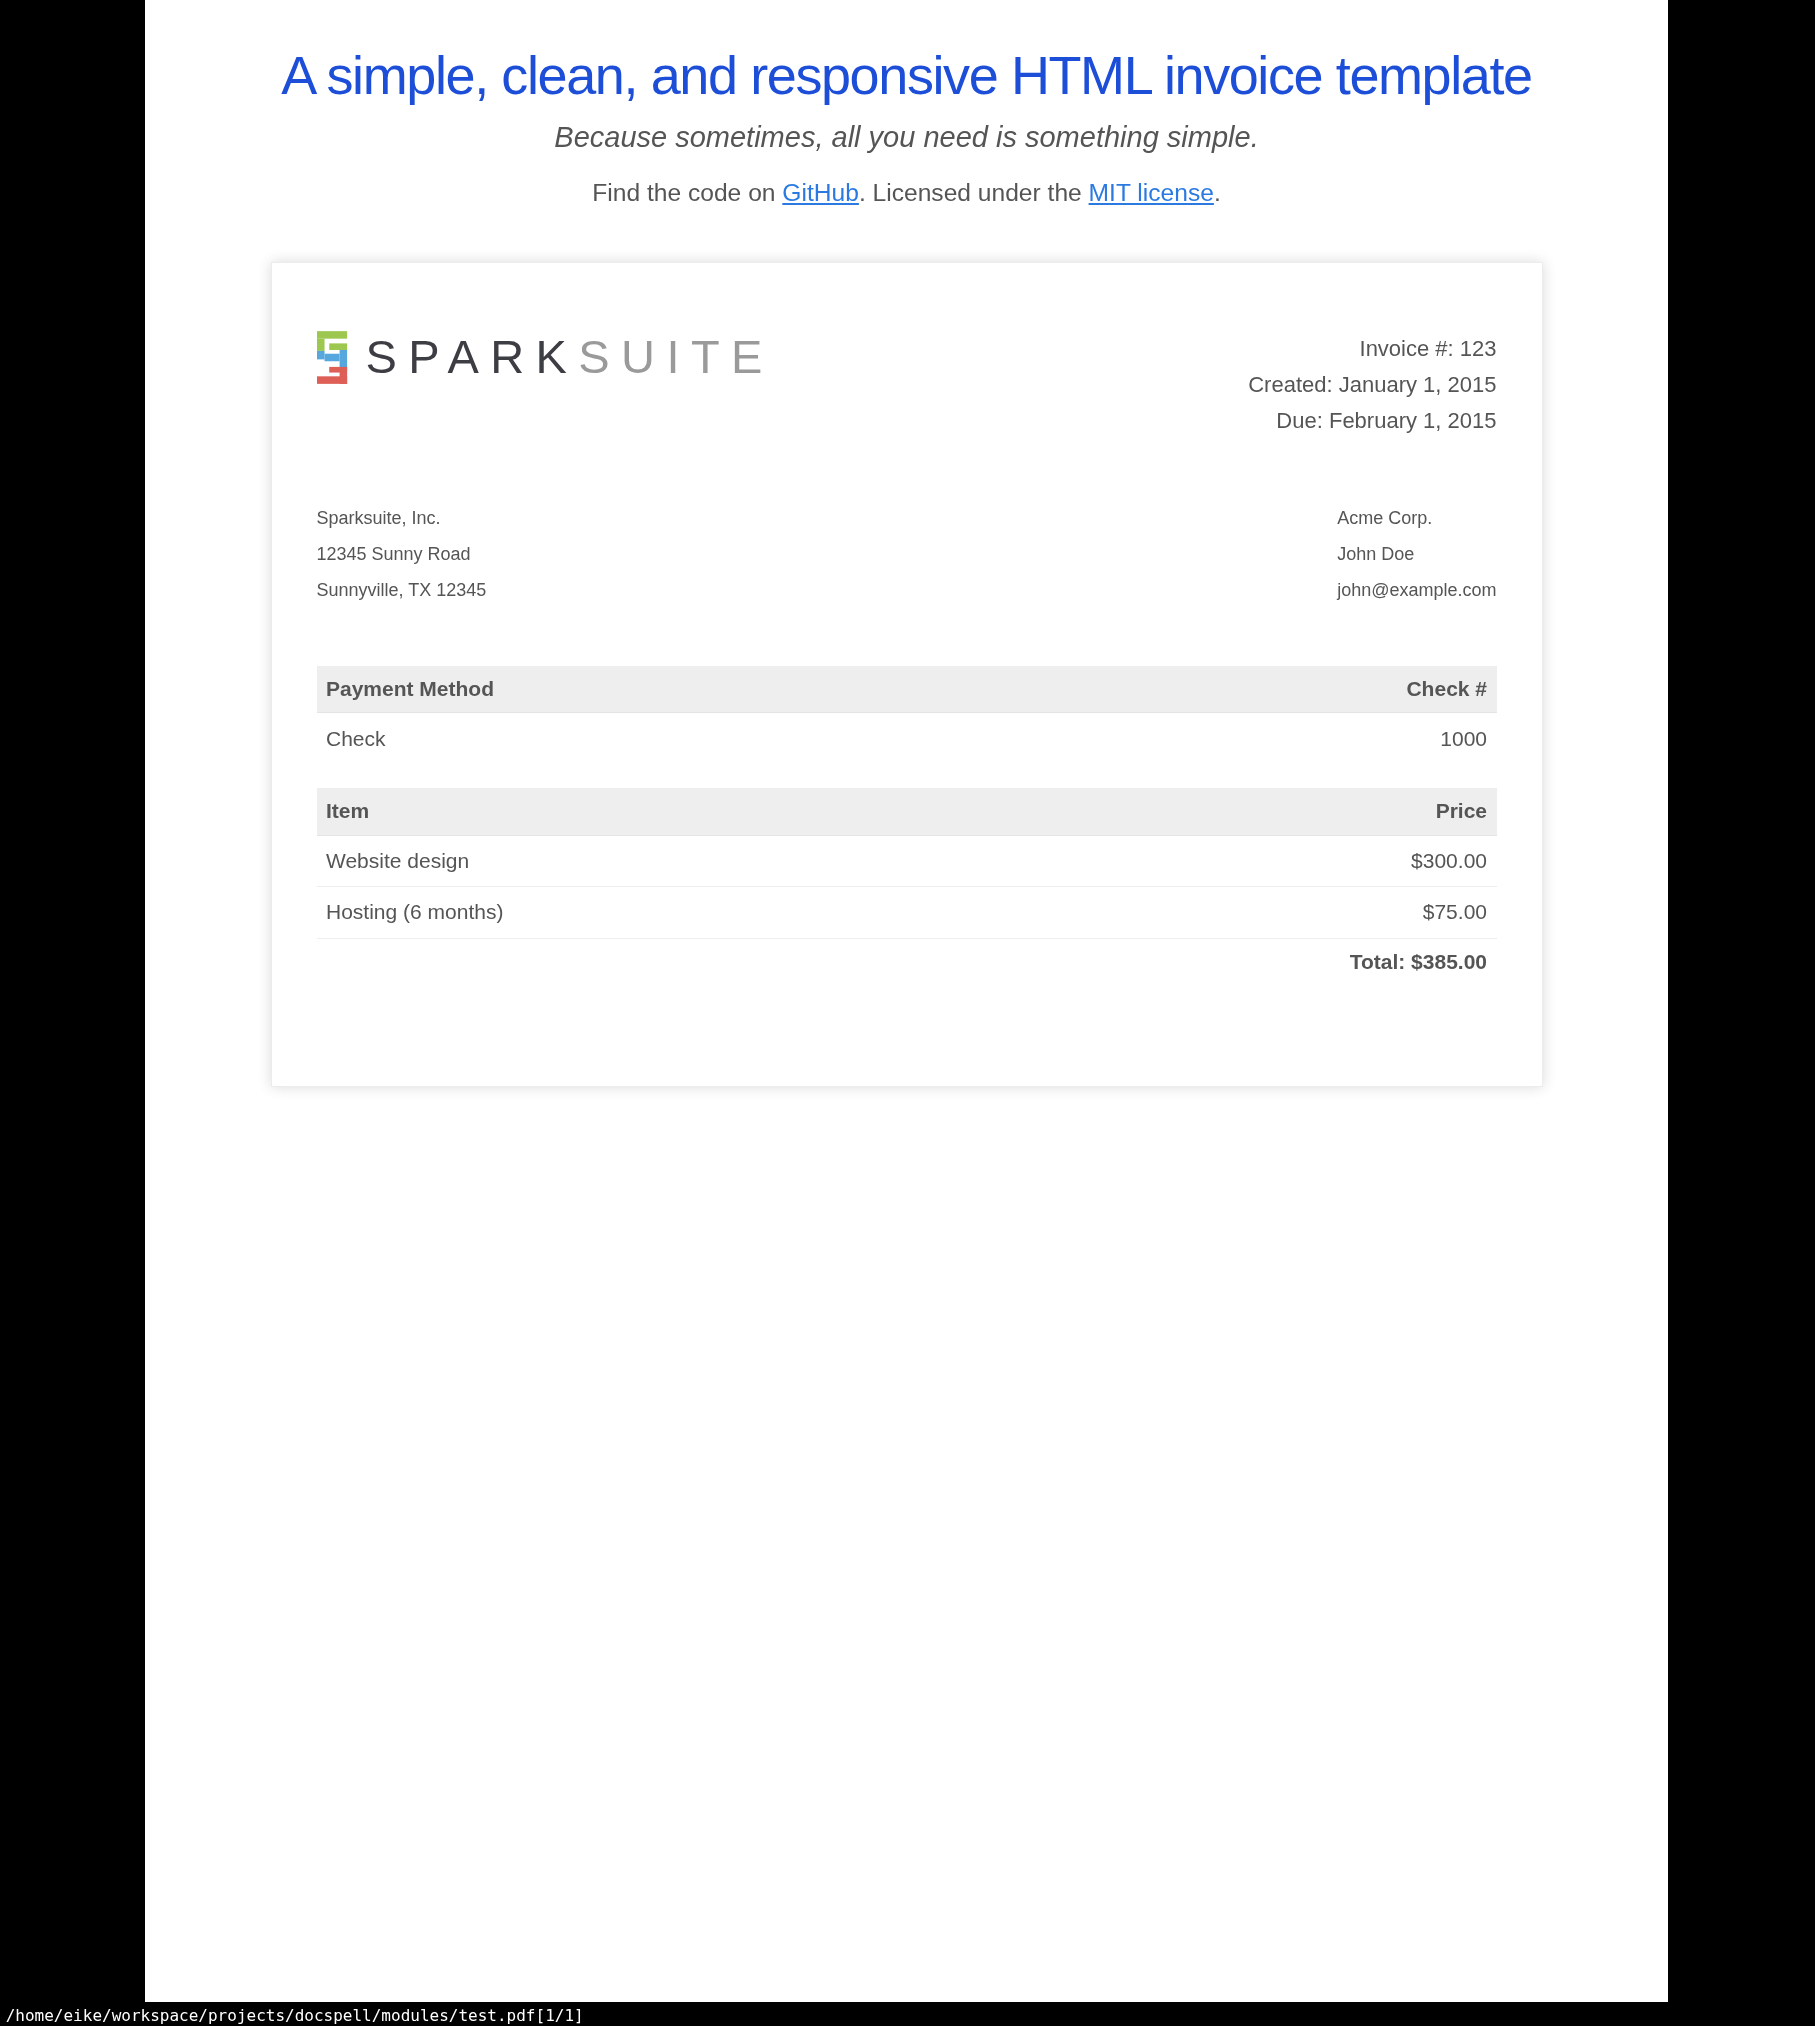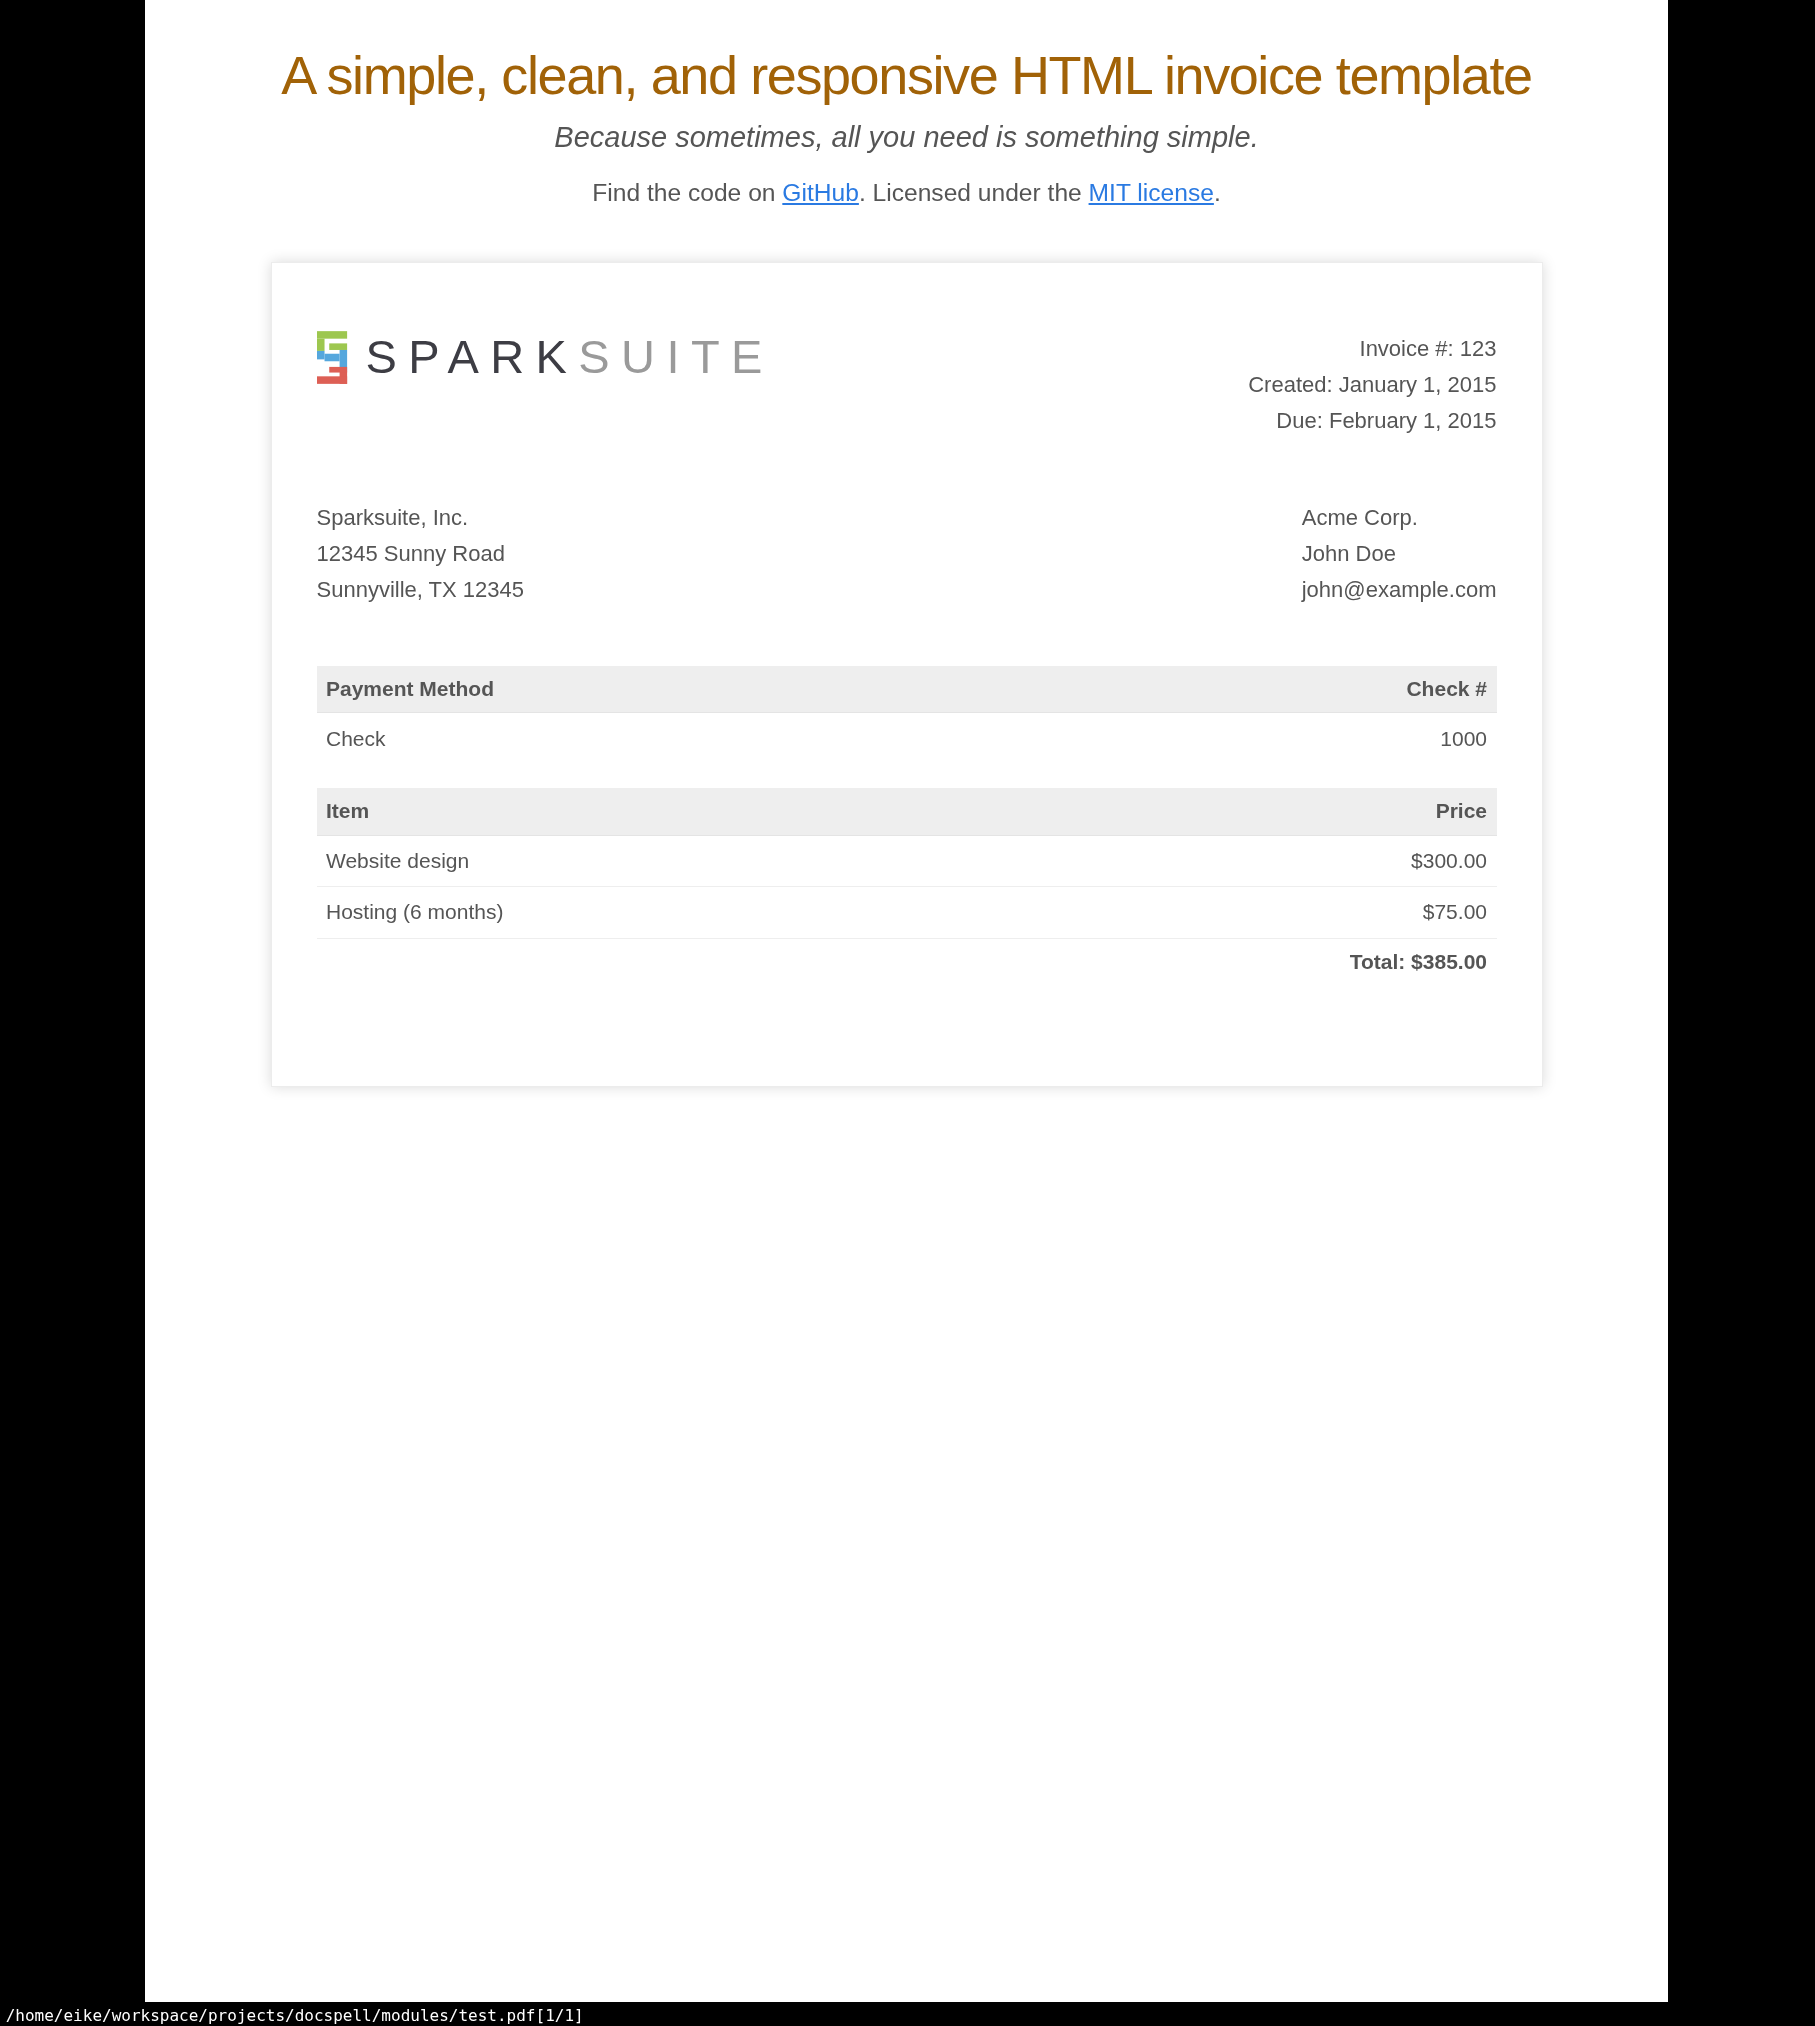--- a/index.html
+++ b/index.html
@@ -15,21 +15,21 @@
     left:145px; top:0;
     width:1523px; height:2002px;
     background:#ffffff;
   }
   .doc-header { text-align:center; }
   .doc-title {
     margin-top:44px;
     font-size:54px;
     font-weight:200;
     letter-spacing:-1.4px;
-    color:#a16207;
+    color:#1d4ed8;
   }
   .doc-subtitle {
     margin-top:15px;
     font-size:29px;
     font-style:italic;
     color:#555555;
   }
   .doc-links {
     margin-top:24.6px;
     font-size:24.6px;
@@ -70,21 +70,21 @@
   .invoice-meta {
     text-align:right;
     font-size:22px;
     line-height:36px;
     color:#555555;
   }
   .box-row-addresses {
     display:flex;
     justify-content:space-between;
     margin-top:61px;
-    font-size:22px;
+    font-size:18px;
     line-height:36px;
   }
   .address-to { text-align:left;margin-left:44px; }
   table.inv {
     width:100%;
     border-collapse:collapse;
     font-size:21px;
     color:#555555;
     text-align:left;
   }

